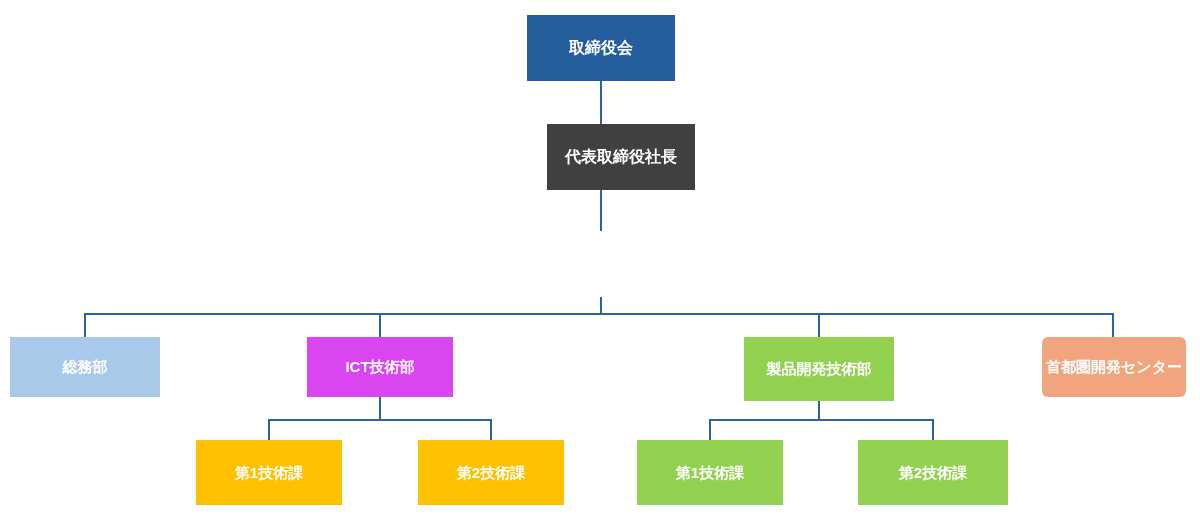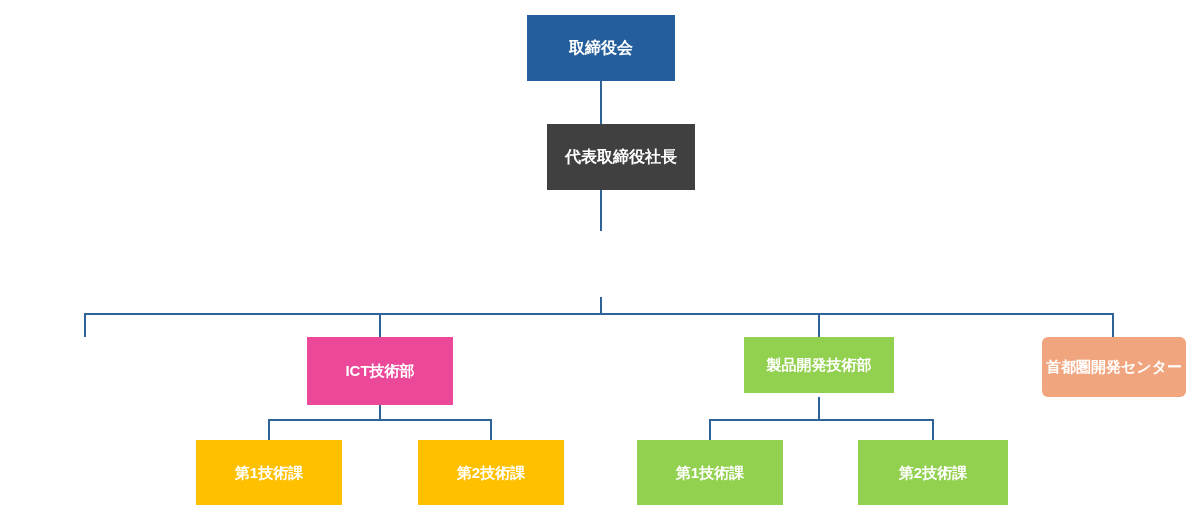--- a/index.html
+++ b/index.html
@@ -56,24 +56,25 @@
   <div class="line" style="left: 818px; top: 397px; width: 2px; height: 23px; background-color: rgb(45, 99, 153);"></div>
   <div class="line" style="left: 709px; top: 419px; width: 225px; height: 2px; background-color: rgb(45, 99, 153);"></div>
   <div class="line" style="left: 709px; top: 419px; width: 2px; height: 21px; background-color: rgb(45, 99, 153);"></div>
   <div class="line" style="left: 932px; top: 419px; width: 2px; height: 21px; background-color: rgb(45, 99, 153);"></div>
 
   <div class="node exec" style="left: 527px; top: 15px; width: 148px; height: 66px; background-color: rgb(37, 94, 156);">取締役会</div>
 
   <div class="node exec" style="left: 527px; top: 124px; width: 148px; height: 66px; background-color: #404040; margin-left: 20px;">代表取締役社長</div>
 
 
+  <div class="node" style="left: 10px; top: 337px; width: 150px; height: 60px; background-color: rgb(168, 201, 233);">総務部</div>
 
-  <div class="node" style="left: 307px; top: 337px; width: 146px; height: 68px; background-color: #ec4899;">ICT技術部</div>
+  <div class="node" style="left: 307px; top: 337px; width: 146px; height: 60px; background-color: #d946ef;">ICT技術部</div>
 
-  <div class="node" style="left: 744px; top: 337px; width: 150px; height: 56px; background-color: rgb(146, 208, 80);">製品開発技術部</div>
+  <div class="node" style="left: 744px; top: 337px; width: 150px; height: 64px; background-color: rgb(146, 208, 80);">製品開発技術部</div>
 
   <div class="node" style="left: 1042px; top: 337px; width: 144px; height: 60px; background-color: rgb(241, 165, 127); border-radius: 6px;">首都圏開発センター</div>
 
   <div class="node" style="left: 196px; top: 440px; width: 146px; height: 65px; background-color: rgb(255, 192, 0);">第1技術課</div>
 
   <div class="node" style="left: 418px; top: 440px; width: 146px; height: 65px; background-color: rgb(255, 192, 0);">第2技術課</div>
 
   <div class="node" style="left: 637px; top: 440px; width: 146px; height: 65px; background-color: rgb(146, 208, 80);">第1技術課</div>
 
   <div class="node" style="left: 858px; top: 440px; width: 150px; height: 65px; background-color: rgb(146, 208, 80);">第2技術課</div>

